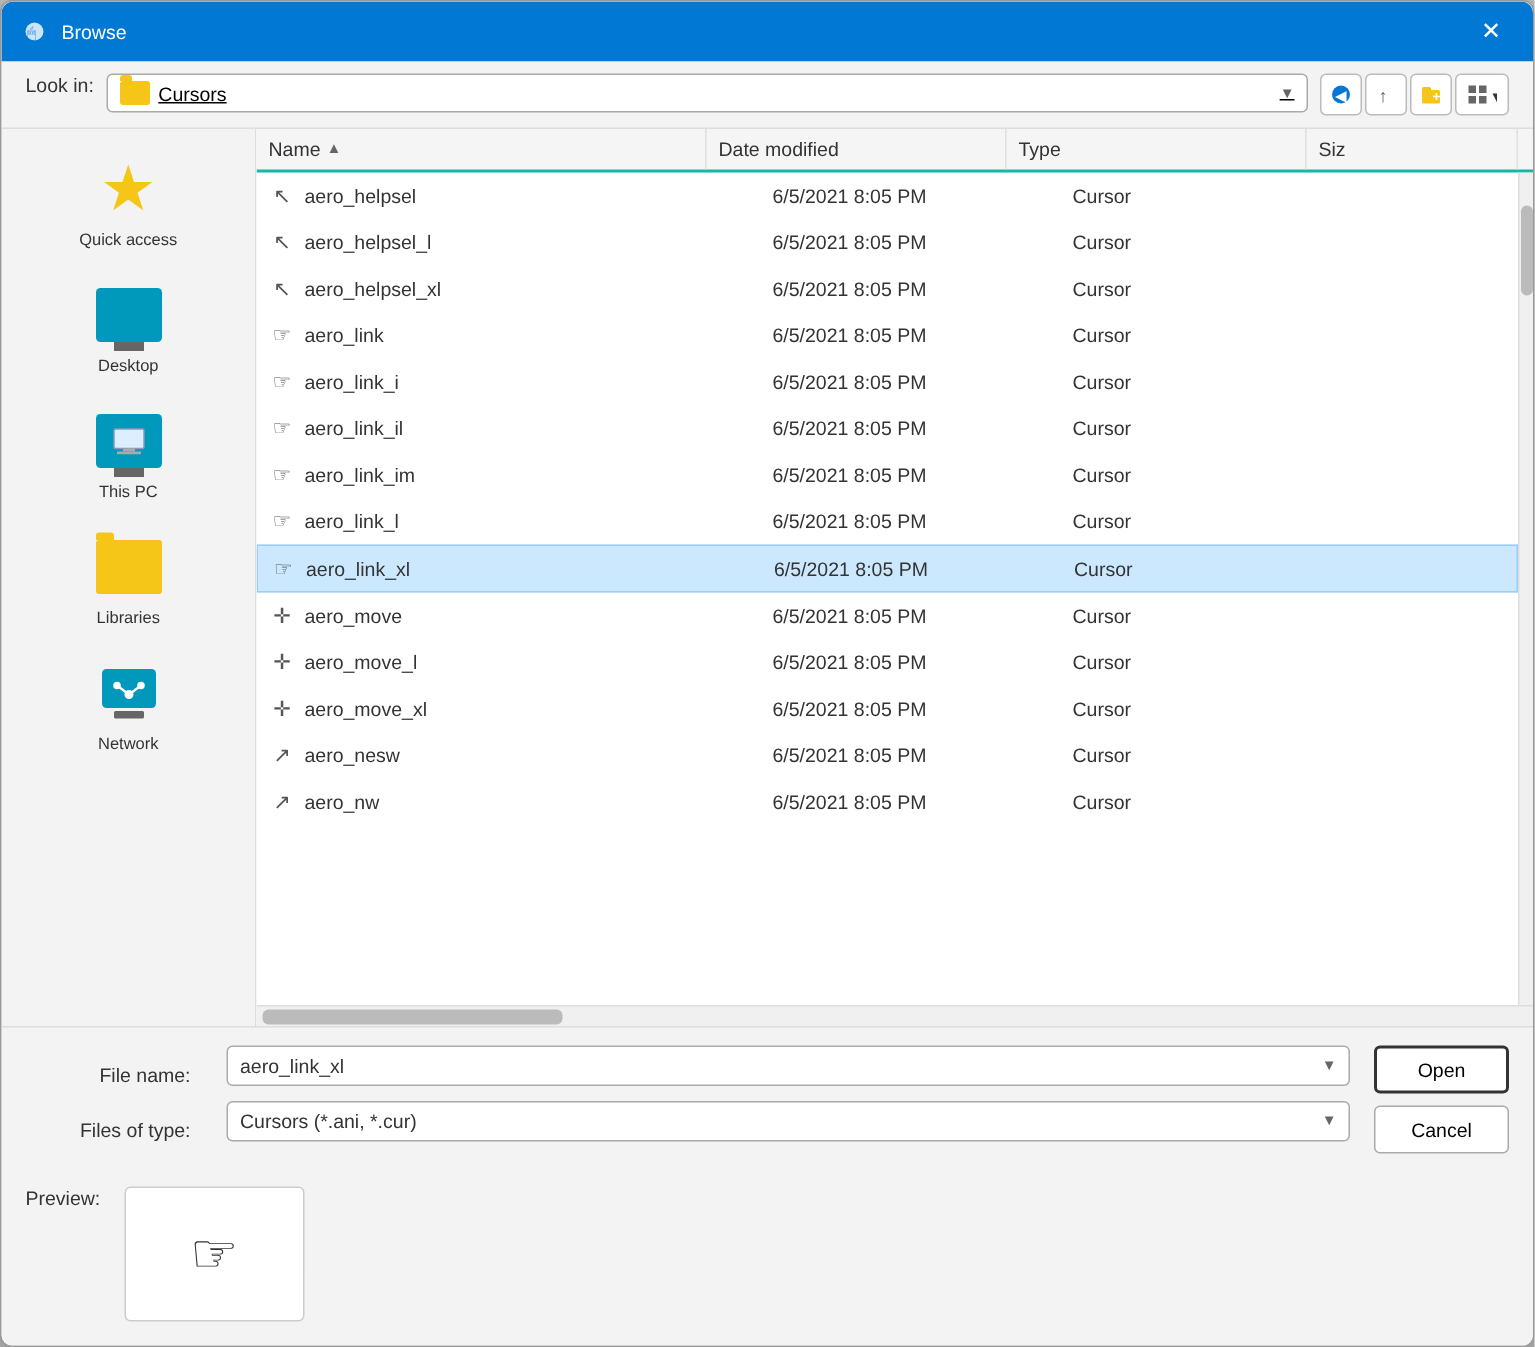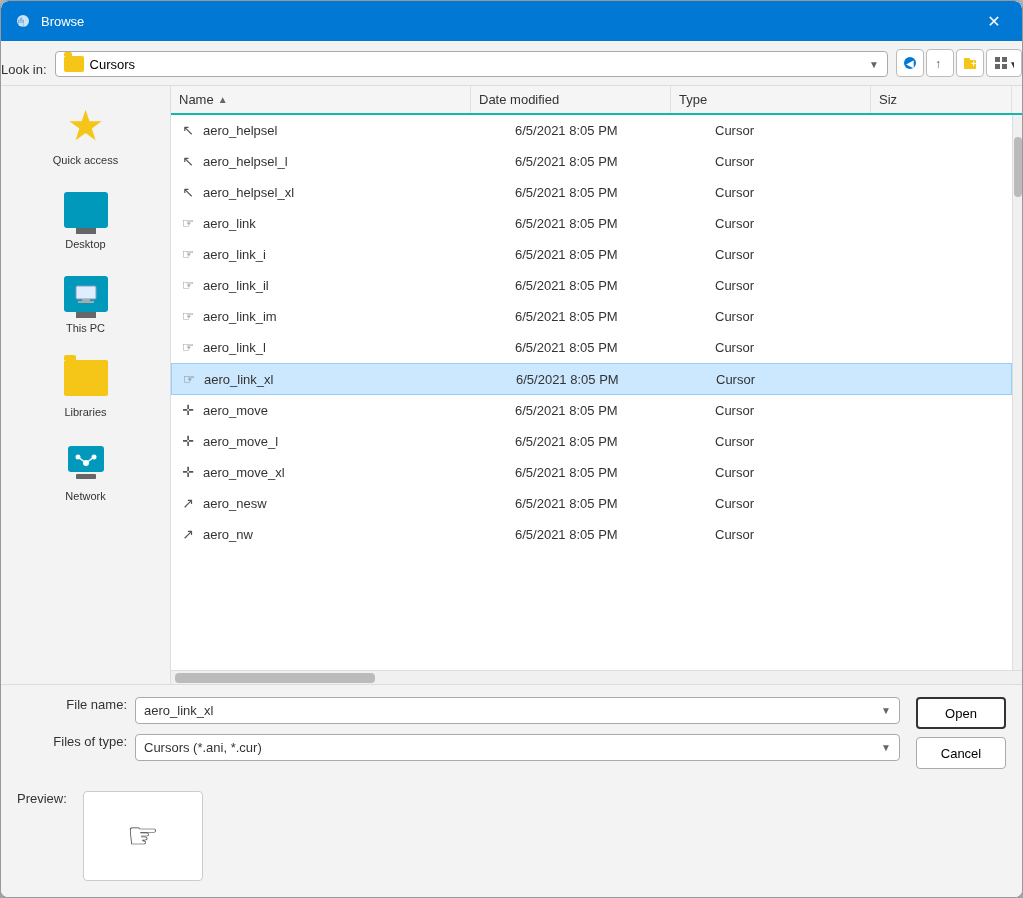--- a/index.html
+++ b/index.html
@@ -53,42 +53,43 @@
       display: flex;
       align-items: center;
       justify-content: center;
       cursor: pointer;
       border-radius: 4px;
       font-size: 16px;
       color: white;
     }
     .toolbar {
       background: #f3f3f3;
-      padding: 8px 0;
-      display: flex;
-      align-items: flex-end;
+      padding: 8px 16px;
+      display: flex;
+      align-items: flex-start;
       gap: 8px;
       border-bottom: 1px solid #ddd;
       flex-shrink: 0;
     }
     .look-in-label {
       font-size: 13px;
       color: #333;
       white-space: nowrap;
     }
     .look-in-combo {
       display: flex;
       align-items: center;
       background: white;
       border: 1px solid #aaa;
       border-radius: 4px;
       padding: 4px 8px;
       flex: 1;
       cursor: pointer;
       gap: 6px;
+      text-decoration: underline;
     }
     .folder-icon-yellow {
       width: 20px;
       height: 16px;
       background: #f5c518;
       border-radius: 2px;
       position: relative;
       flex-shrink: 0;
     }
     .folder-icon-yellow::before {
@@ -335,23 +336,23 @@
       margin-left: 4px;
     }
     .bottom-bar {
       padding: 12px 16px;
       background: #f3f3f3;
       border-top: 1px solid #ddd;
       flex-shrink: 0;
     }
     .form-row {
       display: flex;
-      align-items: flex-start;
+      align-items: flex-end;
       margin-bottom: 10px;
-      gap: 8px;
+      gap: 24px;
     }
     .form-label {
       width: 110px;
       text-align: right;
       font-size: 13px;
       color: #333;
       flex-shrink: 0;
     }
     .form-input {
       flex: 1;

